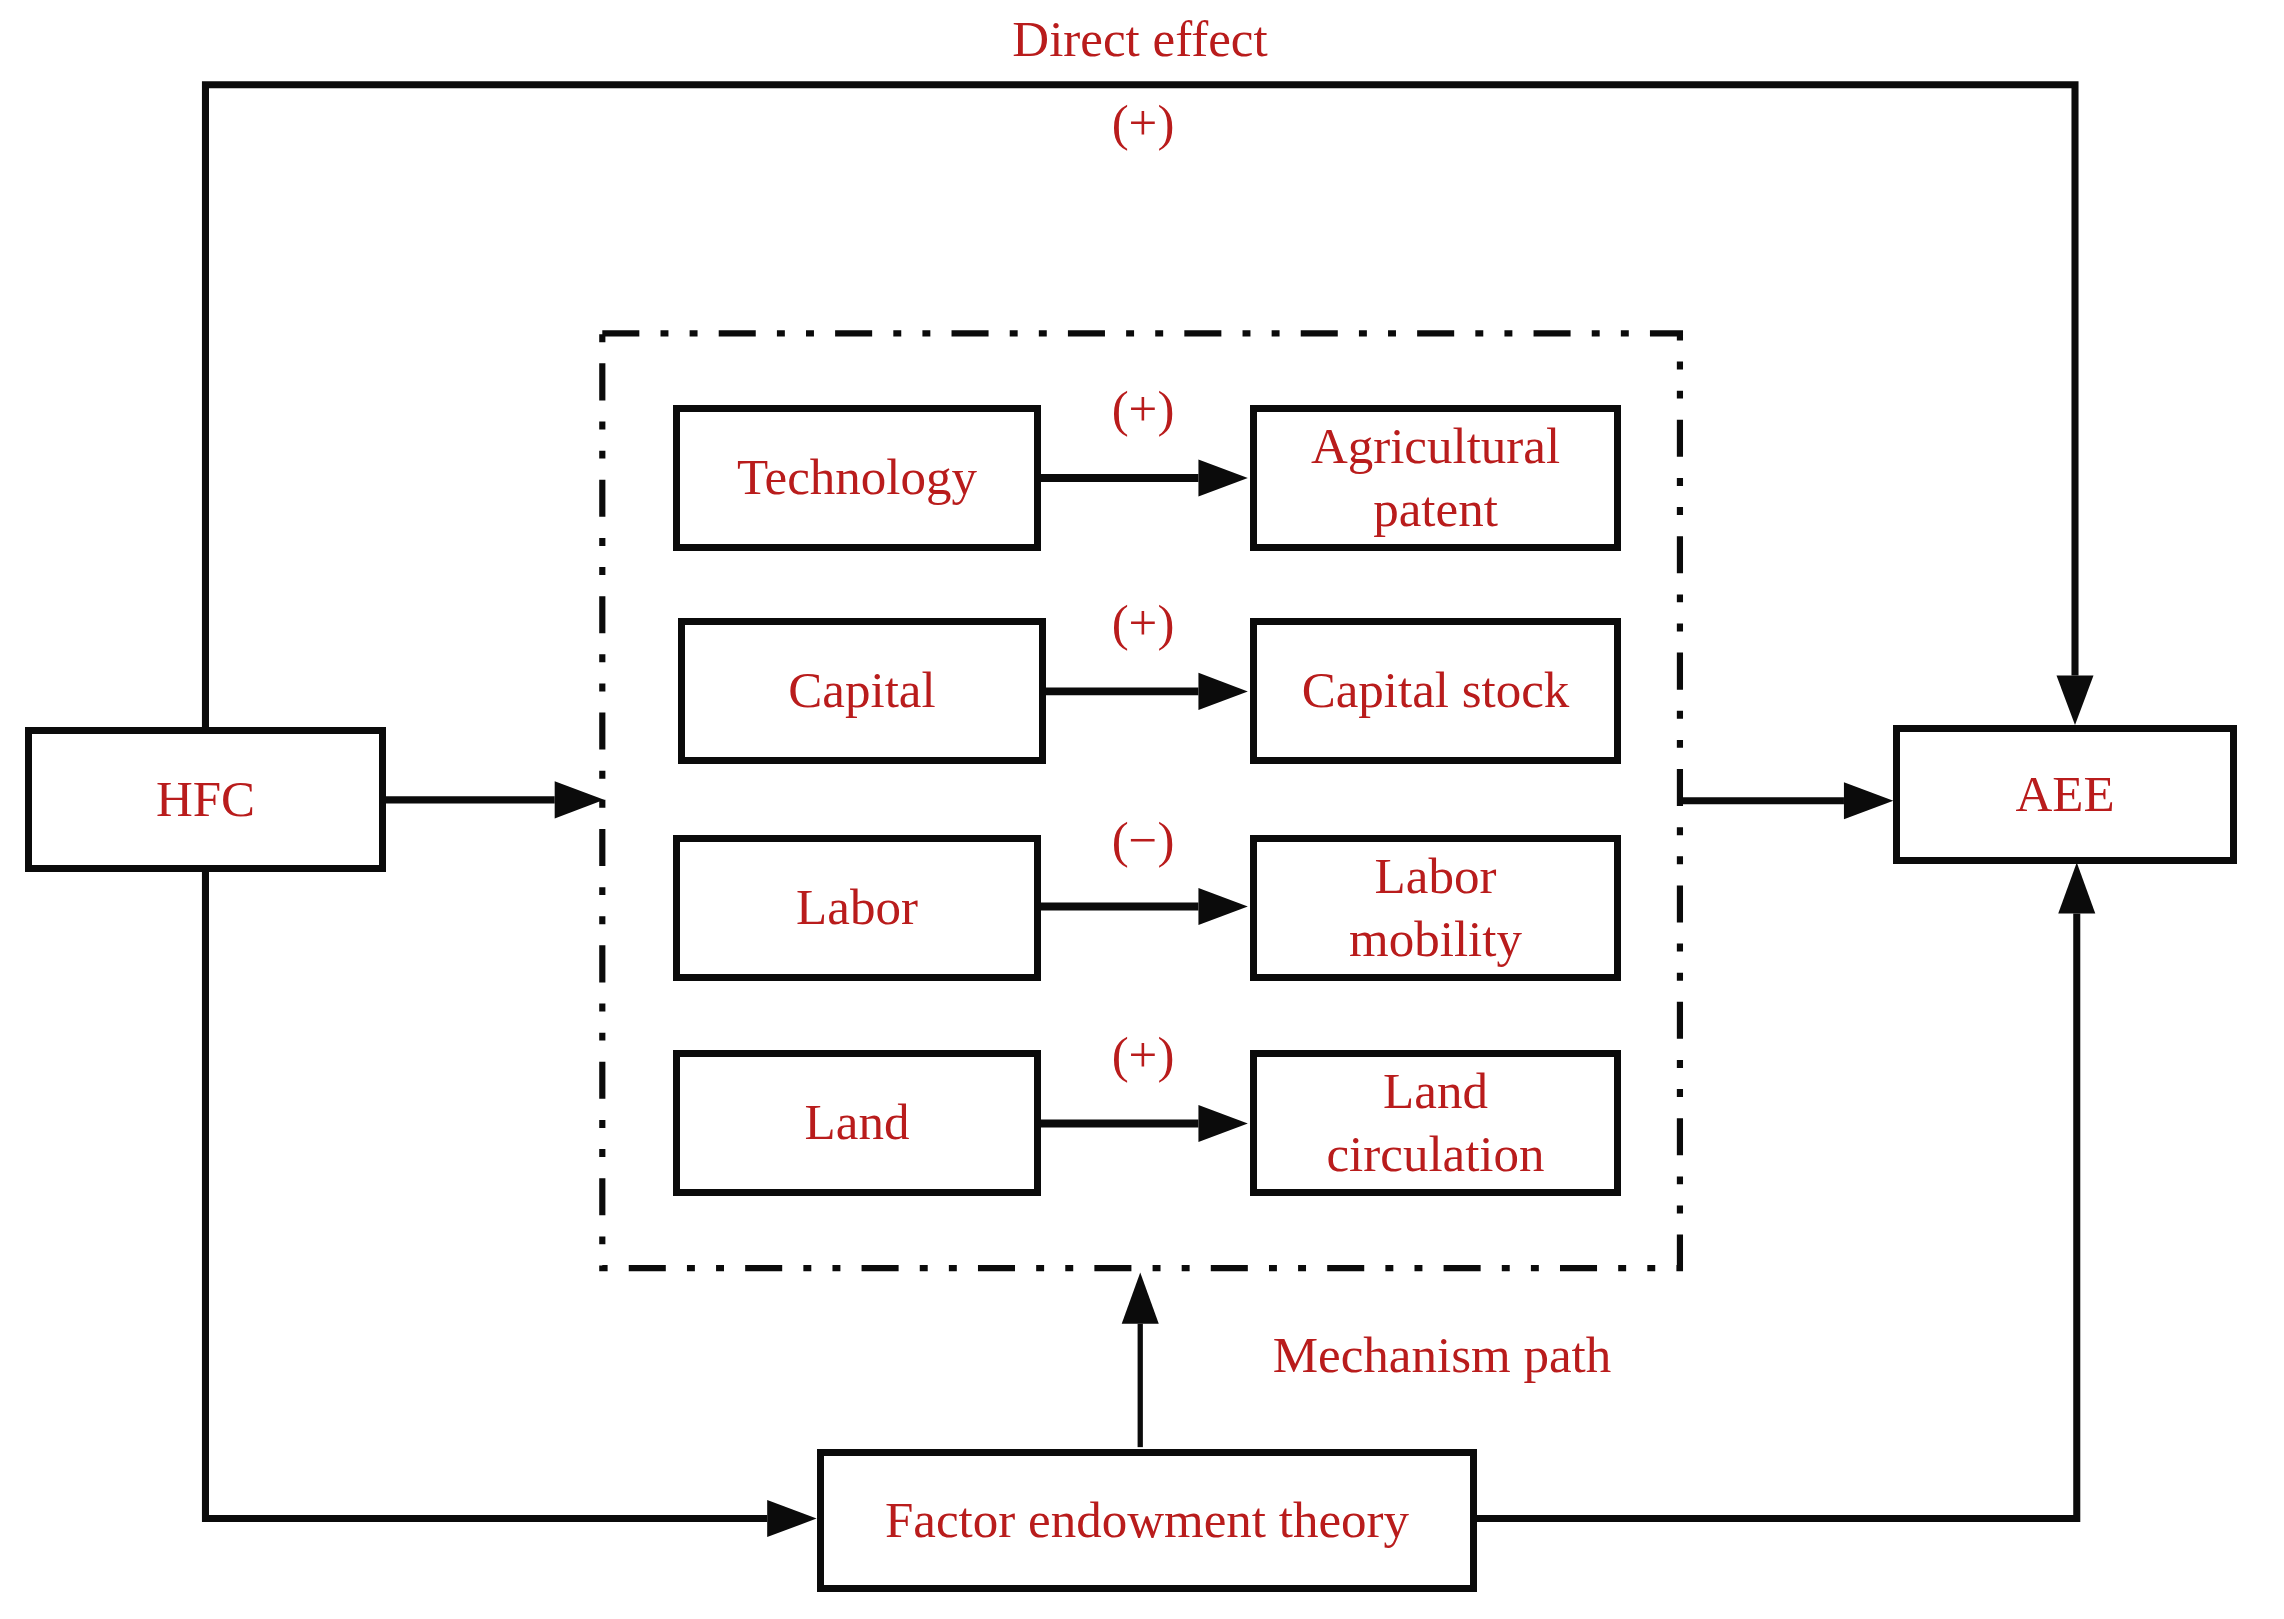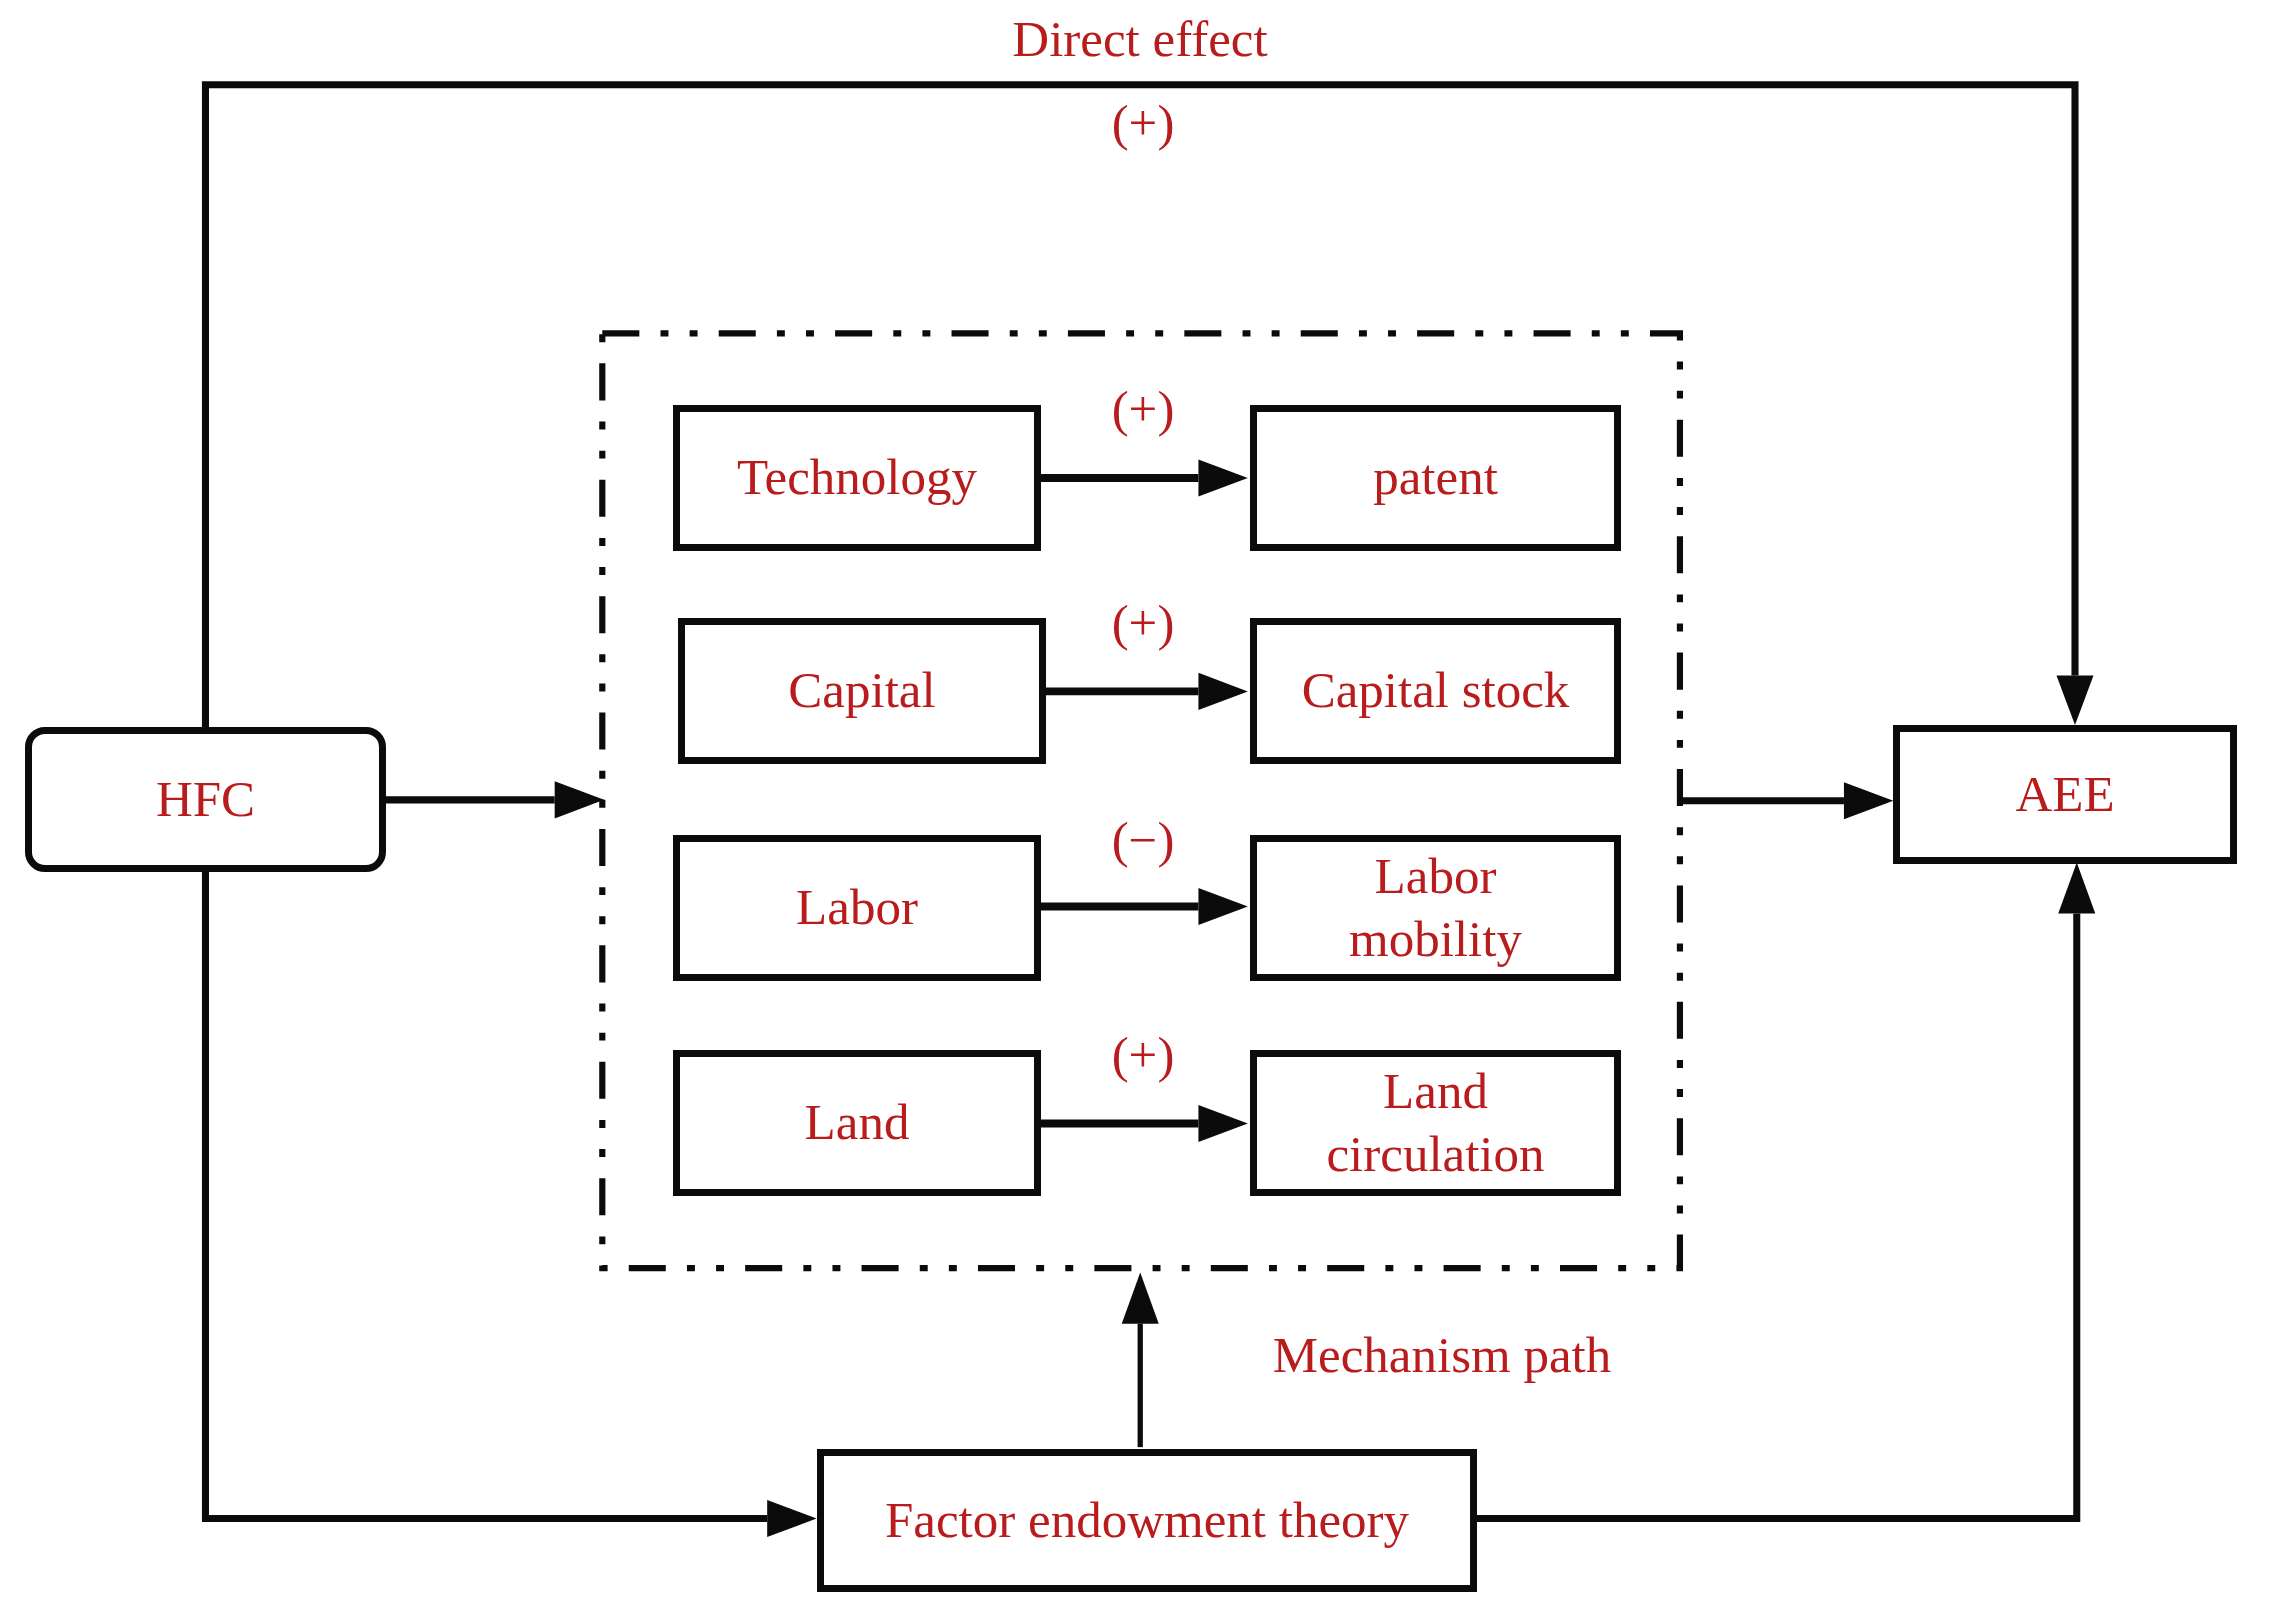--- a/index.html
+++ b/index.html
@@ -65,33 +65,34 @@
 
   <div class="lbl" style="left:1140px;top:39px;">Direct effect</div>
   <div class="lbl" style="left:1143px;top:123px;">(+)</div>
   <div class="lbl" style="left:1402px;top:1355px;margin-left:40px;">Mechanism path</div>
 
   <div class="lbl" style="left:1143px;top:409px;">(+)</div>
   <div class="lbl" style="left:1143px;top:623px;">(+)</div>
   <div class="lbl" style="left:1143px;top:840px;">(−)</div>
   <div class="lbl" style="left:1143px;top:1055px;">(+)</div>
 
-  <div class="box" style="left:25px;top:727px;width:361px;height:145px;border-radius:20px;">HFC</div>
+  <div class="box" style="left:25px;top:727px;width:361px;height:145px;">HFC</div>
 
   <div class="box" style="left:1893px;top:725px;width:344px;height:139px;">AEE</div>
 
   <div class="box" style="left:817px;top:1449px;width:660px;height:143px;">Factor endowment theory</div>
 
   <div class="box" style="left:673px;top:405px;width:368px;height:146px;">Technology</div>
   <div class="box" style="left:678px;top:618px;width:368px;height:146px;">Capital</div>
   <div class="box" style="left:673px;top:835px;width:368px;height:146px;">Labor</div>
   <div class="box" style="left:673px;top:1050px;width:368px;height:146px;">Land</div>
 
   <div class="box" style="left:1250px;top:405px;width:371px;height:146px;">
     <div>
+      <div>Agricultural</div>
       <div>patent</div>
     </div>
   </div>
   <div class="box" style="left:1250px;top:618px;width:371px;height:146px;">
     <div>
       <div>Capital stock</div>
       <div></div>
     </div>
   </div>
   <div class="box" style="left:1250px;top:835px;width:371px;height:146px;">

